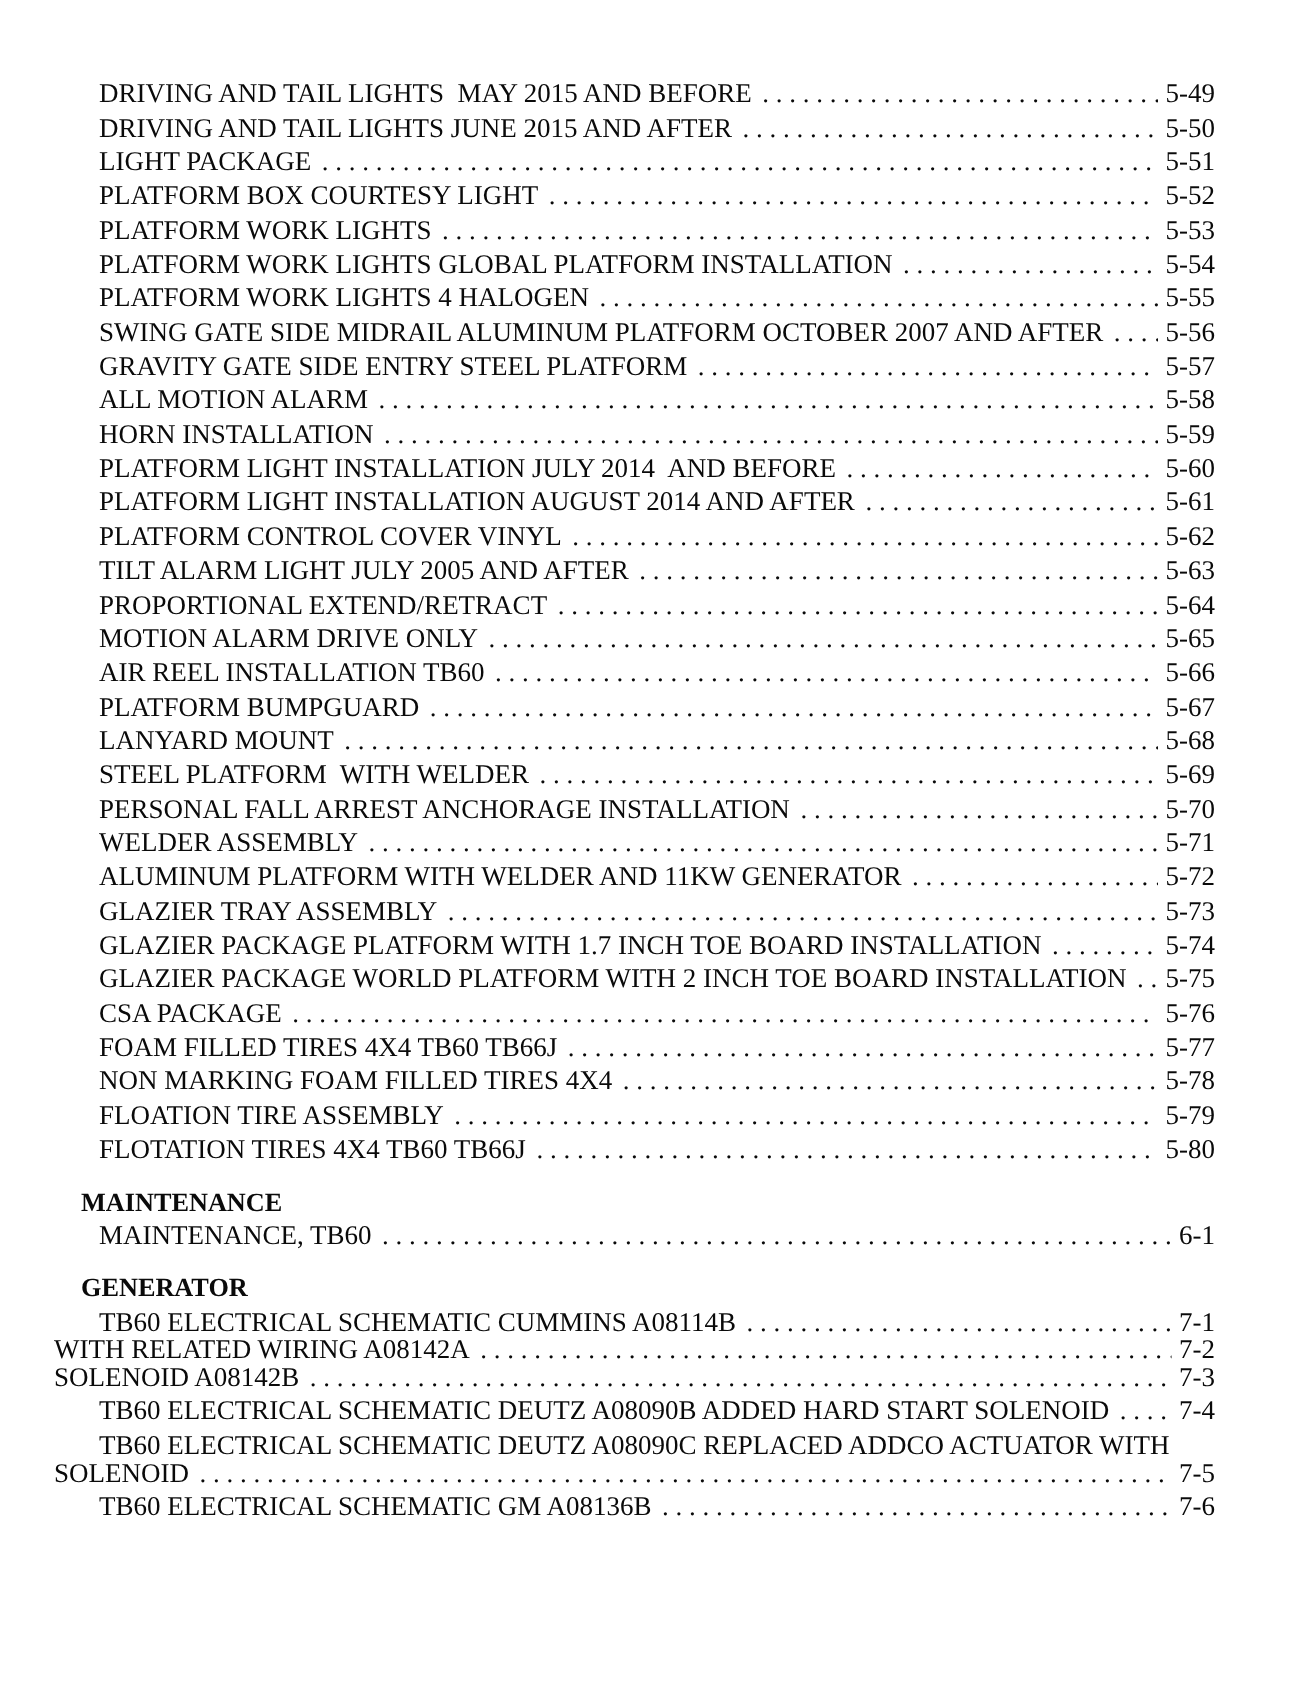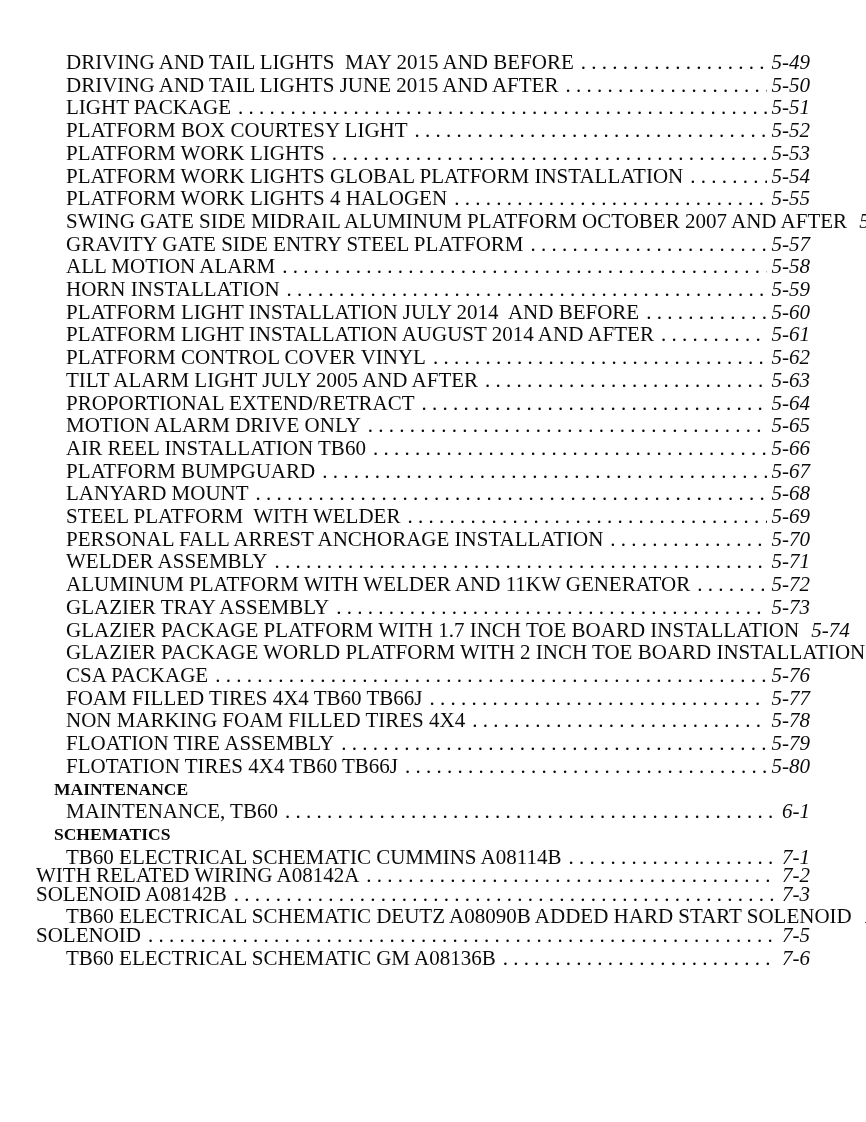--- a/index.html
+++ b/index.html
@@ -10,46 +10,46 @@
   body {
     font-family: "Liberation Serif", "DejaVu Serif", serif;
     color: #0a0a0a;
     overflow: hidden;
   }
   .toc {
     position: absolute;
     left: 36px; top: 51px;
     width: 774px;
   }
-  .section:not(:first-child) { }
+  .section:not(:first-child) { margin-top: 12px; }
   .heading {
     font-weight: bold;
     font-size: 17.5px;
     line-height: 22.7px;
     padding-left: 18px;
     white-space: pre;
   }
   .row {
     display: flex;
     align-items: baseline;
-    font-size: 21px;
+    font-size: 18px;
     line-height: 22.7px;
     white-space: pre;
   }
   .row.indent { padding-left: 30px; }
   .row.cont { margin-top: -4.2px; }
   .text { flex: 0 0 auto; }
   .leader {
     flex: 1 1 auto;
     min-width: 0;
     overflow: hidden;
     white-space: nowrap;
     margin: 0 5px 0 7px;
   }
-  .page { flex: 0 0 auto; text-align: right; font-style: italic; }
+  .page { flex: 0 0 auto; text-align: right; }
 </style>
 </head>
 <body>
 
 <div class="toc">
     <div class="section">
       <div class="row indent"><span class="text">DRIVING AND TAIL LIGHTS  MAY 2015 AND BEFORE</span><span class="leader">. . . . . . . . . . . . . . . . . . . . . . . . . . . . . . . . . . . . . . . . . . . . . . . . . . . . . . . . . . . . . . . . . . . . . . . . . . . . . . . . . . . . . . . . . . . . . . . . . . . . . . . . . . . . . . . . . . . . . . . . . . . . . . . . . . . . . . . . . . . . . . . . . . . . . . . . . . . . . . . . </span><span class="page">5-49</span></div>
       <div class="row indent"><span class="text">DRIVING AND TAIL LIGHTS JUNE 2015 AND AFTER</span><span class="leader">. . . . . . . . . . . . . . . . . . . . . . . . . . . . . . . . . . . . . . . . . . . . . . . . . . . . . . . . . . . . . . . . . . . . . . . . . . . . . . . . . . . . . . . . . . . . . . . . . . . . . . . . . . . . . . . . . . . . . . . . . . . . . . . . . . . . . . . . . . . . . . . . . . . . . . . . . . . . . . . . </span><span class="page">5-50</span></div>
       <div class="row indent"><span class="text">LIGHT PACKAGE</span><span class="leader">. . . . . . . . . . . . . . . . . . . . . . . . . . . . . . . . . . . . . . . . . . . . . . . . . . . . . . . . . . . . . . . . . . . . . . . . . . . . . . . . . . . . . . . . . . . . . . . . . . . . . . . . . . . . . . . . . . . . . . . . . . . . . . . . . . . . . . . . . . . . . . . . . . . . . . . . . . . . . . . . </span><span class="page">5-51</span></div>
       <div class="row indent"><span class="text">PLATFORM BOX COURTESY LIGHT</span><span class="leader">. . . . . . . . . . . . . . . . . . . . . . . . . . . . . . . . . . . . . . . . . . . . . . . . . . . . . . . . . . . . . . . . . . . . . . . . . . . . . . . . . . . . . . . . . . . . . . . . . . . . . . . . . . . . . . . . . . . . . . . . . . . . . . . . . . . . . . . . . . . . . . . . . . . . . . . . . . . . . . . . </span><span class="page">5-52</span></div>
@@ -80,21 +80,22 @@
       <div class="row indent"><span class="text">FOAM FILLED TIRES 4X4 TB60 TB66J</span><span class="leader">. . . . . . . . . . . . . . . . . . . . . . . . . . . . . . . . . . . . . . . . . . . . . . . . . . . . . . . . . . . . . . . . . . . . . . . . . . . . . . . . . . . . . . . . . . . . . . . . . . . . . . . . . . . . . . . . . . . . . . . . . . . . . . . . . . . . . . . . . . . . . . . . . . . . . . . . . . . . . . . . </span><span class="page">5-77</span></div>
       <div class="row indent"><span class="text">NON MARKING FOAM FILLED TIRES 4X4</span><span class="leader">. . . . . . . . . . . . . . . . . . . . . . . . . . . . . . . . . . . . . . . . . . . . . . . . . . . . . . . . . . . . . . . . . . . . . . . . . . . . . . . . . . . . . . . . . . . . . . . . . . . . . . . . . . . . . . . . . . . . . . . . . . . . . . . . . . . . . . . . . . . . . . . . . . . . . . . . . . . . . . . . </span><span class="page">5-78</span></div>
       <div class="row indent"><span class="text">FLOATION TIRE ASSEMBLY</span><span class="leader">. . . . . . . . . . . . . . . . . . . . . . . . . . . . . . . . . . . . . . . . . . . . . . . . . . . . . . . . . . . . . . . . . . . . . . . . . . . . . . . . . . . . . . . . . . . . . . . . . . . . . . . . . . . . . . . . . . . . . . . . . . . . . . . . . . . . . . . . . . . . . . . . . . . . . . . . . . . . . . . . </span><span class="page">5-79</span></div>
       <div class="row indent"><span class="text">FLOTATION TIRES 4X4 TB60 TB66J</span><span class="leader">. . . . . . . . . . . . . . . . . . . . . . . . . . . . . . . . . . . . . . . . . . . . . . . . . . . . . . . . . . . . . . . . . . . . . . . . . . . . . . . . . . . . . . . . . . . . . . . . . . . . . . . . . . . . . . . . . . . . . . . . . . . . . . . . . . . . . . . . . . . . . . . . . . . . . . . . . . . . . . . . </span><span class="page">5-80</span></div>
     </div>
     <div class="section">
       <div class="heading">MAINTENANCE</div>
       <div class="row indent"><span class="text">MAINTENANCE, TB60</span><span class="leader">. . . . . . . . . . . . . . . . . . . . . . . . . . . . . . . . . . . . . . . . . . . . . . . . . . . . . . . . . . . . . . . . . . . . . . . . . . . . . . . . . . . . . . . . . . . . . . . . . . . . . . . . . . . . . . . . . . . . . . . . . . . . . . . . . . . . . . . . . . . . . . . . . . . . . . . . . . . . . . . . </span><span class="page">6-1</span></div>
     </div>
     <div class="section">
-      <div class="heading">SCHEMATICS</div>
+      <div class="heading">GENERATOR</div>
       <div class="row indent"><span class="text">TB60 ELECTRICAL SCHEMATIC CUMMINS A08114B</span><span class="leader">. . . . . . . . . . . . . . . . . . . . . . . . . . . . . . . . . . . . . . . . . . . . . . . . . . . . . . . . . . . . . . . . . . . . . . . . . . . . . . . . . . . . . . . . . . . . . . . . . . . . . . . . . . . . . . . . . . . . . . . . . . . . . . . . . . . . . . . . . . . . . . . . . . . . . . . . . . . . . . . . </span><span class="page">7-1</span></div>
       <div class="row cont"><span class="text">WITH RELATED WIRING A08142A</span><span class="leader">. . . . . . . . . . . . . . . . . . . . . . . . . . . . . . . . . . . . . . . . . . . . . . . . . . . . . . . . . . . . . . . . . . . . . . . . . . . . . . . . . . . . . . . . . . . . . . . . . . . . . . . . . . . . . . . . . . . . . . . . . . . . . . . . . . . . . . . . . . . . . . . . . . . . . . . . . . . . . . . . </span><span class="page">7-2</span></div>
       <div class="row cont"><span class="text">SOLENOID A08142B</span><span class="leader">. . . . . . . . . . . . . . . . . . . . . . . . . . . . . . . . . . . . . . . . . . . . . . . . . . . . . . . . . . . . . . . . . . . . . . . . . . . . . . . . . . . . . . . . . . . . . . . . . . . . . . . . . . . . . . . . . . . . . . . . . . . . . . . . . . . . . . . . . . . . . . . . . . . . . . . . . . . . . . . . </span><span class="page">7-3</span></div>
       <div class="row indent"><span class="text">TB60 ELECTRICAL SCHEMATIC DEUTZ A08090B ADDED HARD START SOLENOID</span><span class="leader">. . . . . . . . . . . . . . . . . . . . . . . . . . . . . . . . . . . . . . . . . . . . . . . . . . . . . . . . . . . . . . . . . . . . . . . . . . . . . . . . . . . . . . . . . . . . . . . . . . . . . . . . . . . . . . . . . . . . . . . . . . . . . . . . . . . . . . . . . . . . . . . . . . . . . . . . . . . . . . . . </span><span class="page">7-4</span></div>
+      <div class="row indent"><span class="text">TB60 ELECTRICAL SCHEMATIC DEUTZ A08090C REPLACED ADDCO ACTUATOR WITH</span></div>
       <div class="row cont"><span class="text">SOLENOID</span><span class="leader">. . . . . . . . . . . . . . . . . . . . . . . . . . . . . . . . . . . . . . . . . . . . . . . . . . . . . . . . . . . . . . . . . . . . . . . . . . . . . . . . . . . . . . . . . . . . . . . . . . . . . . . . . . . . . . . . . . . . . . . . . . . . . . . . . . . . . . . . . . . . . . . . . . . . . . . . . . . . . . . . </span><span class="page">7-5</span></div>
       <div class="row indent"><span class="text">TB60 ELECTRICAL SCHEMATIC GM A08136B</span><span class="leader">. . . . . . . . . . . . . . . . . . . . . . . . . . . . . . . . . . . . . . . . . . . . . . . . . . . . . . . . . . . . . . . . . . . . . . . . . . . . . . . . . . . . . . . . . . . . . . . . . . . . . . . . . . . . . . . . . . . . . . . . . . . . . . . . . . . . . . . . . . . . . . . . . . . . . . . . . . . . . . . . </span><span class="page">7-6</span></div>
     </div>
   </div>
 
 </body></html>

